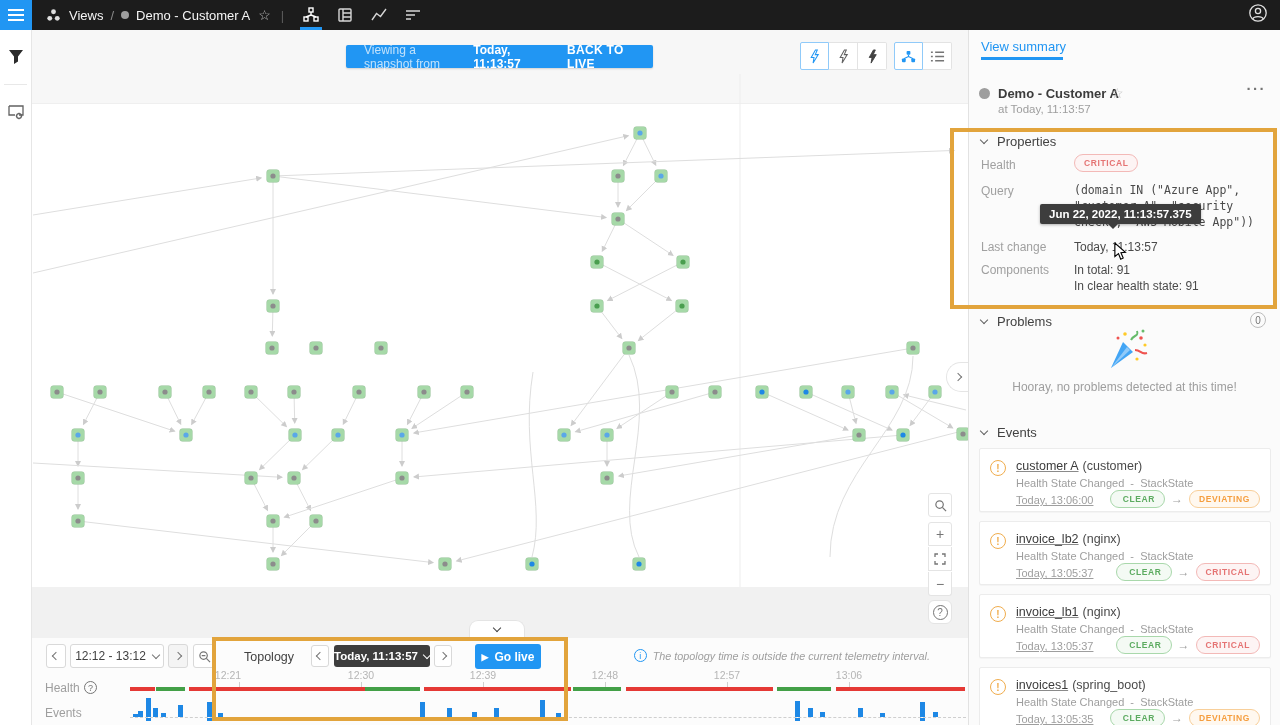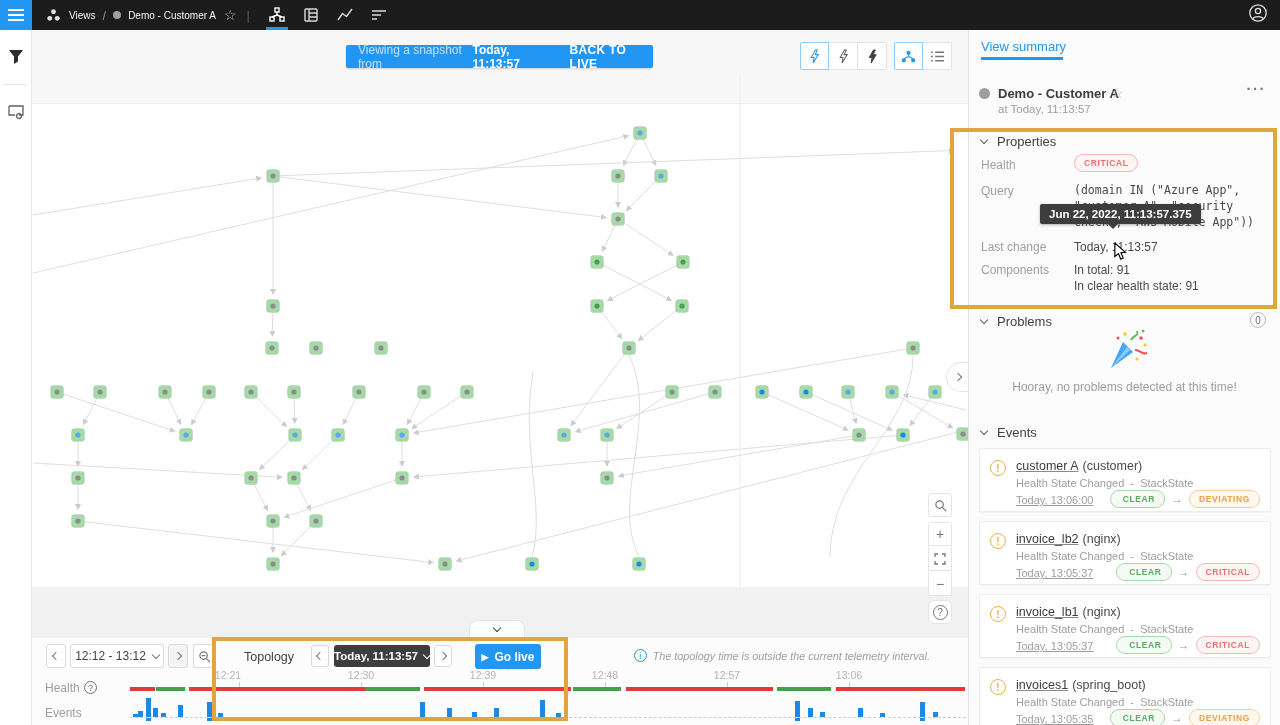--- a/index.html
+++ b/index.html
@@ -2,41 +2,41 @@
 <html><head>
 <meta charset="utf-8">
 <style>
   *{margin:0;padding:0;box-sizing:border-box;}
   html,body{width:1280px;height:725px;overflow:hidden;}
   body{position:relative;font-family:"Liberation Sans",sans-serif;background:#fff;color:#424242;}
   
   #navbar{position:absolute;left:0;top:0;width:1280px;height:30px;background:#1c1c1c;display:flex;align-items:center;z-index:30;}
   #hamburger{width:32px;height:30px;background:#2196f3;display:flex;flex-direction:column;align-items:center;justify-content:center;gap:3px;cursor:pointer;}
   #hamburger span{display:block;width:16px;height:2px;background:#fff;}
-  .nav-text{color:#f5f5f5;font-size:10px;}
+  .nav-text{color:#f5f5f5;font-size:13px;}
   .nav-sep{color:#8a8a8a;font-size:13px;margin:0 7px;}
   .nav-dot{width:8px;height:8px;border-radius:50%;background:#9e9e9e;margin-right:7px;}
   .nav-star{color:#bdbdbd;font-size:14px;margin-left:8px;}
   .nav-div{color:#5a5a5a;margin:0 10px;font-size:13px;}
   .nav-ic{width:28px;height:30px;display:flex;align-items:center;justify-content:center;margin:0 3px;position:relative;cursor:pointer;}
   .nav-ic svg{stroke:#d6d6d6;fill:none;stroke-width:1.4;}
   .nav-ic.active svg{stroke:#ffffff;}
   .nav-active-bar{position:absolute;left:3px;right:3px;bottom:0;height:3px;background:#2196f3;}
   #account{margin-left:auto;margin-right:12px;cursor:pointer;}
   
   #sidebar{position:absolute;left:0;top:30px;width:32px;height:695px;background:#fff;border-right:1px solid #e6e6e6;z-index:20;}
   .sb-btn{width:32px;height:54px;display:flex;align-items:center;justify-content:center;cursor:pointer;}
   .sb-sep{height:1px;background:#e8e8e8;margin:0 4px;}
   
   #canvas{position:absolute;left:32px;top:30px;width:936px;height:557px;background:#fff;}
   #canvas-topstrip{position:absolute;left:0;top:0;width:936px;height:74px;background:#f7f7f7;border-bottom:1px solid #efefef;}
   #topo{position:absolute;left:0;top:0;width:936px;height:557px;}
   #bottomstrip{position:absolute;left:32px;top:587px;width:936px;height:51px;background:#f1f1f1;}
   
-  #banner{position:absolute;left:346px;top:45px;width:307px;height:23px;background:#2196f3;border-radius:2px;display:flex;align-items:center;padding:0 12px;box-shadow:0 1px 2px rgba(0,0,0,.15);font-size:12px;}
+  #banner{position:absolute;left:346px;top:45px;width:307px;height:23px;background:#2196f3;border-radius:2px;display:flex;align-items:center;padding:0 18px;box-shadow:0 1px 2px rgba(0,0,0,.15);font-size:12px;}
   #banner .b1{color:rgba(255,255,255,.72);}
   #banner .b2{color:#fff;font-weight:bold;margin-left:8px;}
   #banner .b3{color:#fff;font-weight:bold;margin-left:26px;letter-spacing:.3px;cursor:pointer;}
   
   .tb-group{position:absolute;top:42px;display:flex;}
   .tb-btn{width:29px;height:28px;background:#fff;border:1px solid #e3e3e3;border-left-width:0;display:flex;align-items:center;justify-content:center;cursor:pointer;color:#616161;}
   .tb-btn:first-child{border-left-width:1px;border-radius:2px 0 0 2px;}
   .tb-btn:last-child{border-radius:0 2px 2px 0;}
   .tb-btn.active{border:1px solid #90caf9;color:#2196f3;}
   

